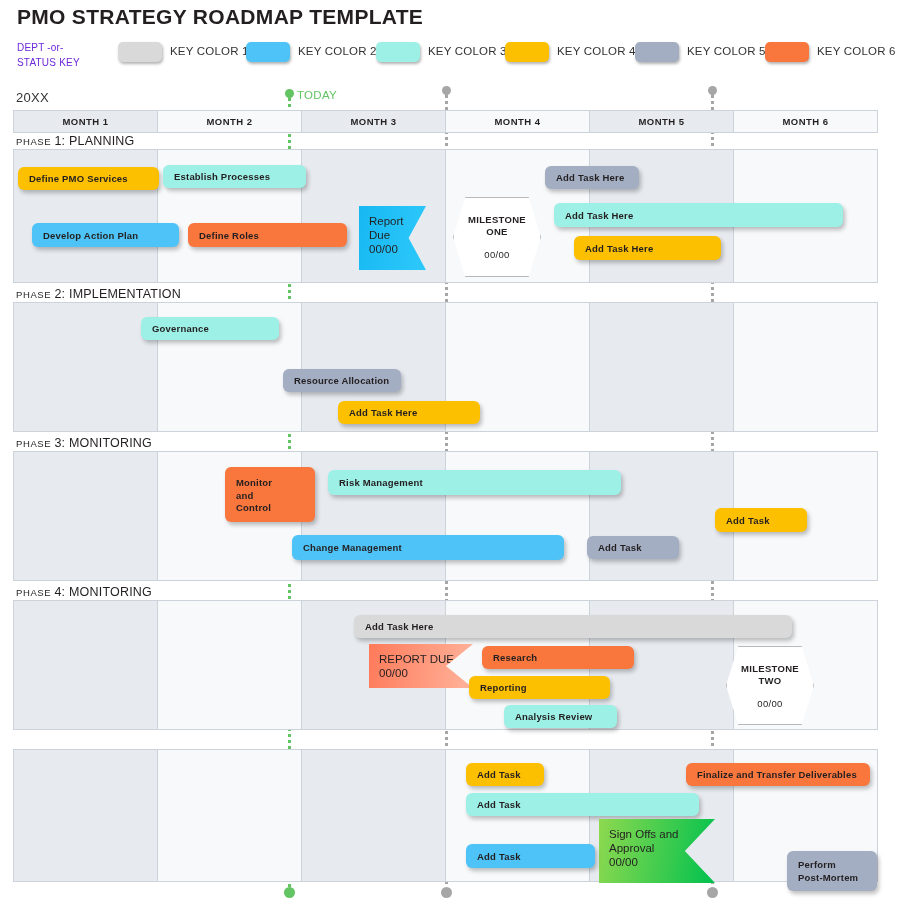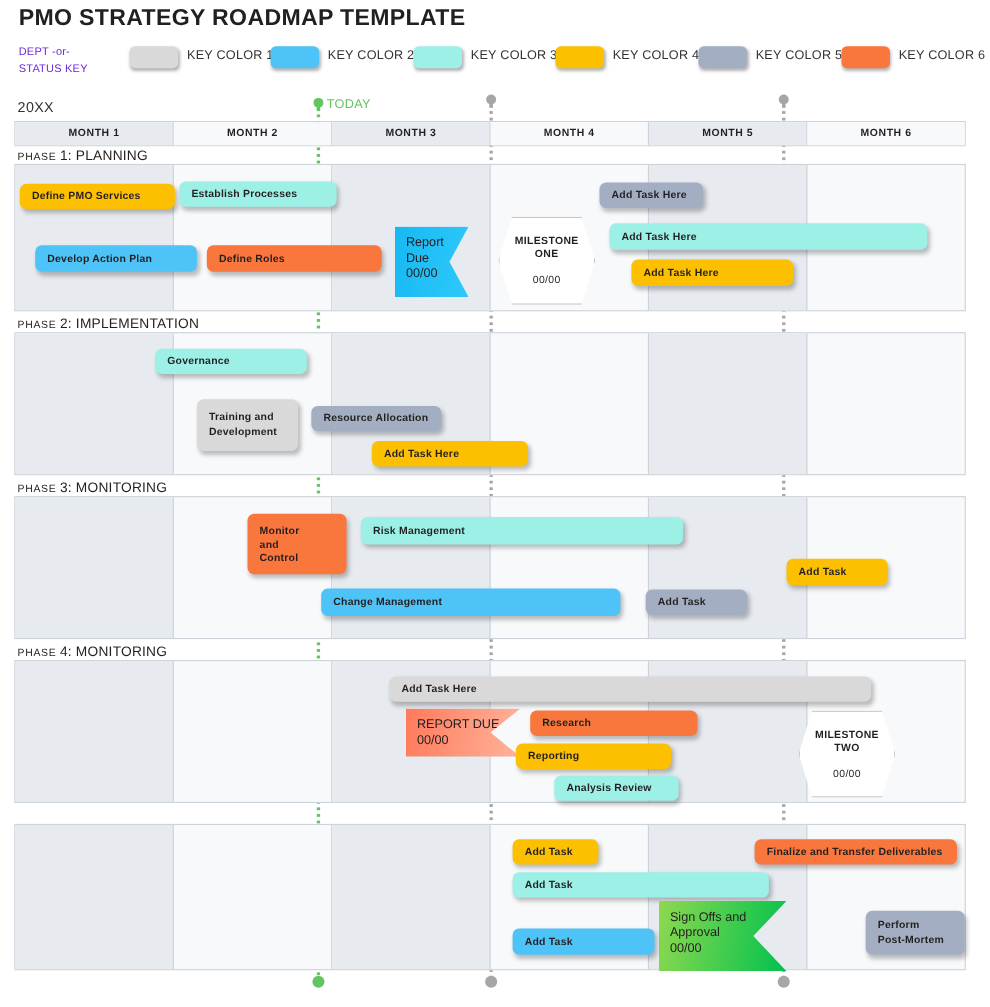--- a/index.html
+++ b/index.html
@@ -231,22 +231,20 @@
 <div class="phase-body" style="top:302px; height:130px;">
   <div class="col-stripes">
     <div class="col-stripe shade"></div>
     <div class="col-stripe light"></div>
     <div class="col-stripe shade"></div>
     <div class="col-stripe light"></div>
     <div class="col-stripe shade"></div>
     <div class="col-stripe light"></div>
   </div>
   <div class="bar" style="left:127px; top:14px; width:138px; height:23px; background:#9df0e6;">Governance</div>
-  <div class="bar multiline" style="left:165px; top:60px; width:92px; height:47px; background:#d9d9d9; padding-top:11px;">Training and
-Development</div>
   <div class="bar" style="left:269px; top:66px; width:118px; height:23px; background:#a3aec2;">Resource Allocation</div>
   <div class="bar" style="left:324px; top:98px; width:142px; height:23px; background:#fdc000;">Add Task Here</div>
 </div>
 
 <div class="phase-label" style="top:436px;">
   <span class="pw">PHASE </span><span>3</span><span>:  MONITORING</span>
 </div>
 <div class="phase-body" style="top:451px; height:130px;">
   <div class="col-stripes">
     <div class="col-stripe shade"></div>
@@ -302,15 +300,15 @@
     <div class="col-stripe shade"></div>
     <div class="col-stripe light"></div>
   </div>
   <div class="bar" style="left:452px; top:13px; width:78px; height:23px; background:#fdc000;">Add Task</div>
   <div class="bar" style="left:672px; top:13px; width:184px; height:23px; background:#f9773d;">Finalize and Transfer Deliverables</div>
   <div class="bar" style="left:452px; top:43px; width:233px; height:23px; background:#9df0e6;">Add Task</div>
   <div class="flag" style="left:585px; top:69px; width:116px; height:64px; background:linear-gradient(100deg,#8ed94f,#00c14e);">Sign Offs and
 Approval
 00/00</div>
   <div class="bar" style="left:452px; top:94px; width:129px; height:24px; background:#4ec3f7;">Add Task</div>
-  <div class="bar multiline" style="left:773px; top:78px; width:90px; height:40px; background:#a3aec2; padding-top:8px;">Perform
+  <div class="bar multiline" style="left:773px; top:101px; width:90px; height:40px; background:#a3aec2; padding-top:8px;">Perform
 Post-Mortem</div>
 </div>
 
 </body></html>

